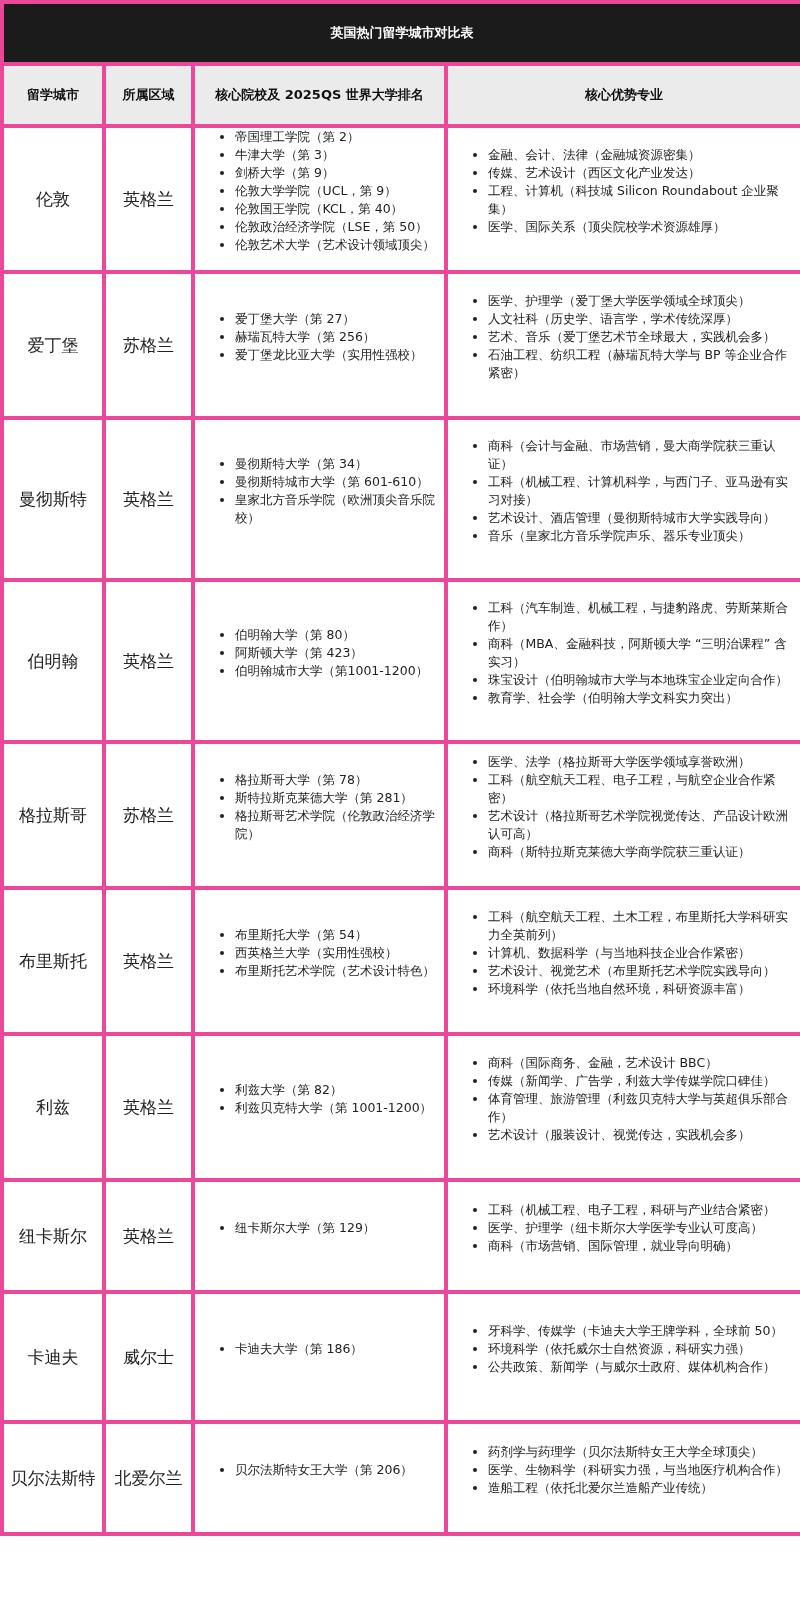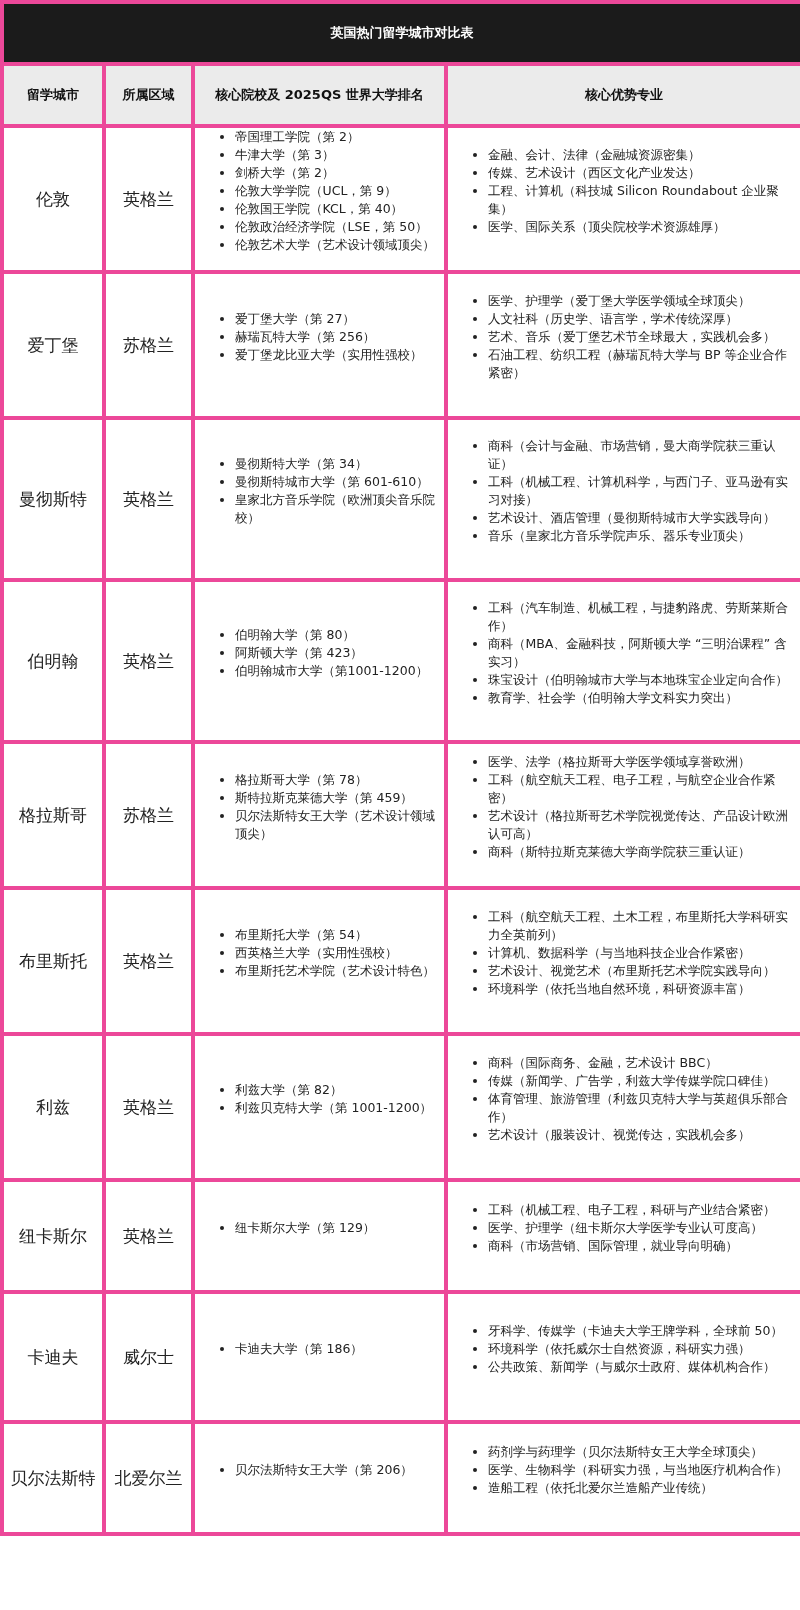--- a/index.html
+++ b/index.html
@@ -68,21 +68,21 @@
     </tr>
   </thead>
   <tbody id="tbody">
       <tr style="height: 146px;">
         <td class="city">伦敦</td>
         <td class="region">英格兰</td>
         <td class="list-cell">
           <ul>
             <li>帝国理工学院（第 2）</li>
             <li>牛津大学（第 3）</li>
-            <li>剑桥大学（第 2）</li>
+            <li>剑桥大学（第 9）</li>
             <li>伦敦大学学院（UCL，第 9）</li>
             <li>伦敦国王学院（KCL，第 40）</li>
             <li>伦敦政治经济学院（LSE，第 50）</li>
             <li>伦敦艺术大学（艺术设计领域顶尖）</li>
           </ul>
         </td>
         <td class="list-cell">
           <ul>
             <li>金融、会计、法律（金融城资源密集）</li>
             <li>传媒、艺术设计（西区文化产业发达）</li>
@@ -147,22 +147,22 @@
             <li>教育学、社会学（伯明翰大学文科实力突出）</li>
           </ul>
         </td>
       </tr>
       <tr style="height: 146px;">
         <td class="city">格拉斯哥</td>
         <td class="region">苏格兰</td>
         <td class="list-cell">
           <ul>
             <li>格拉斯哥大学（第 78）</li>
-            <li>斯特拉斯克莱德大学（第 459）</li>
-            <li>贝尔法斯特女王大学（艺术设计领域顶尖）</li>
+            <li>斯特拉斯克莱德大学（第 281）</li>
+            <li>格拉斯哥艺术学院（伦敦政治经济学院）</li>
           </ul>
         </td>
         <td class="list-cell">
           <ul>
             <li>医学、法学（格拉斯哥大学医学领域享誉欧洲）</li>
             <li>工科（航空航天工程、电子工程，与航空企业合作紧密）</li>
             <li>艺术设计（格拉斯哥艺术学院视觉传达、产品设计欧洲认可高）</li>
             <li>商科（斯特拉斯克莱德大学商学院获三重认证）</li>
           </ul>
         </td>

